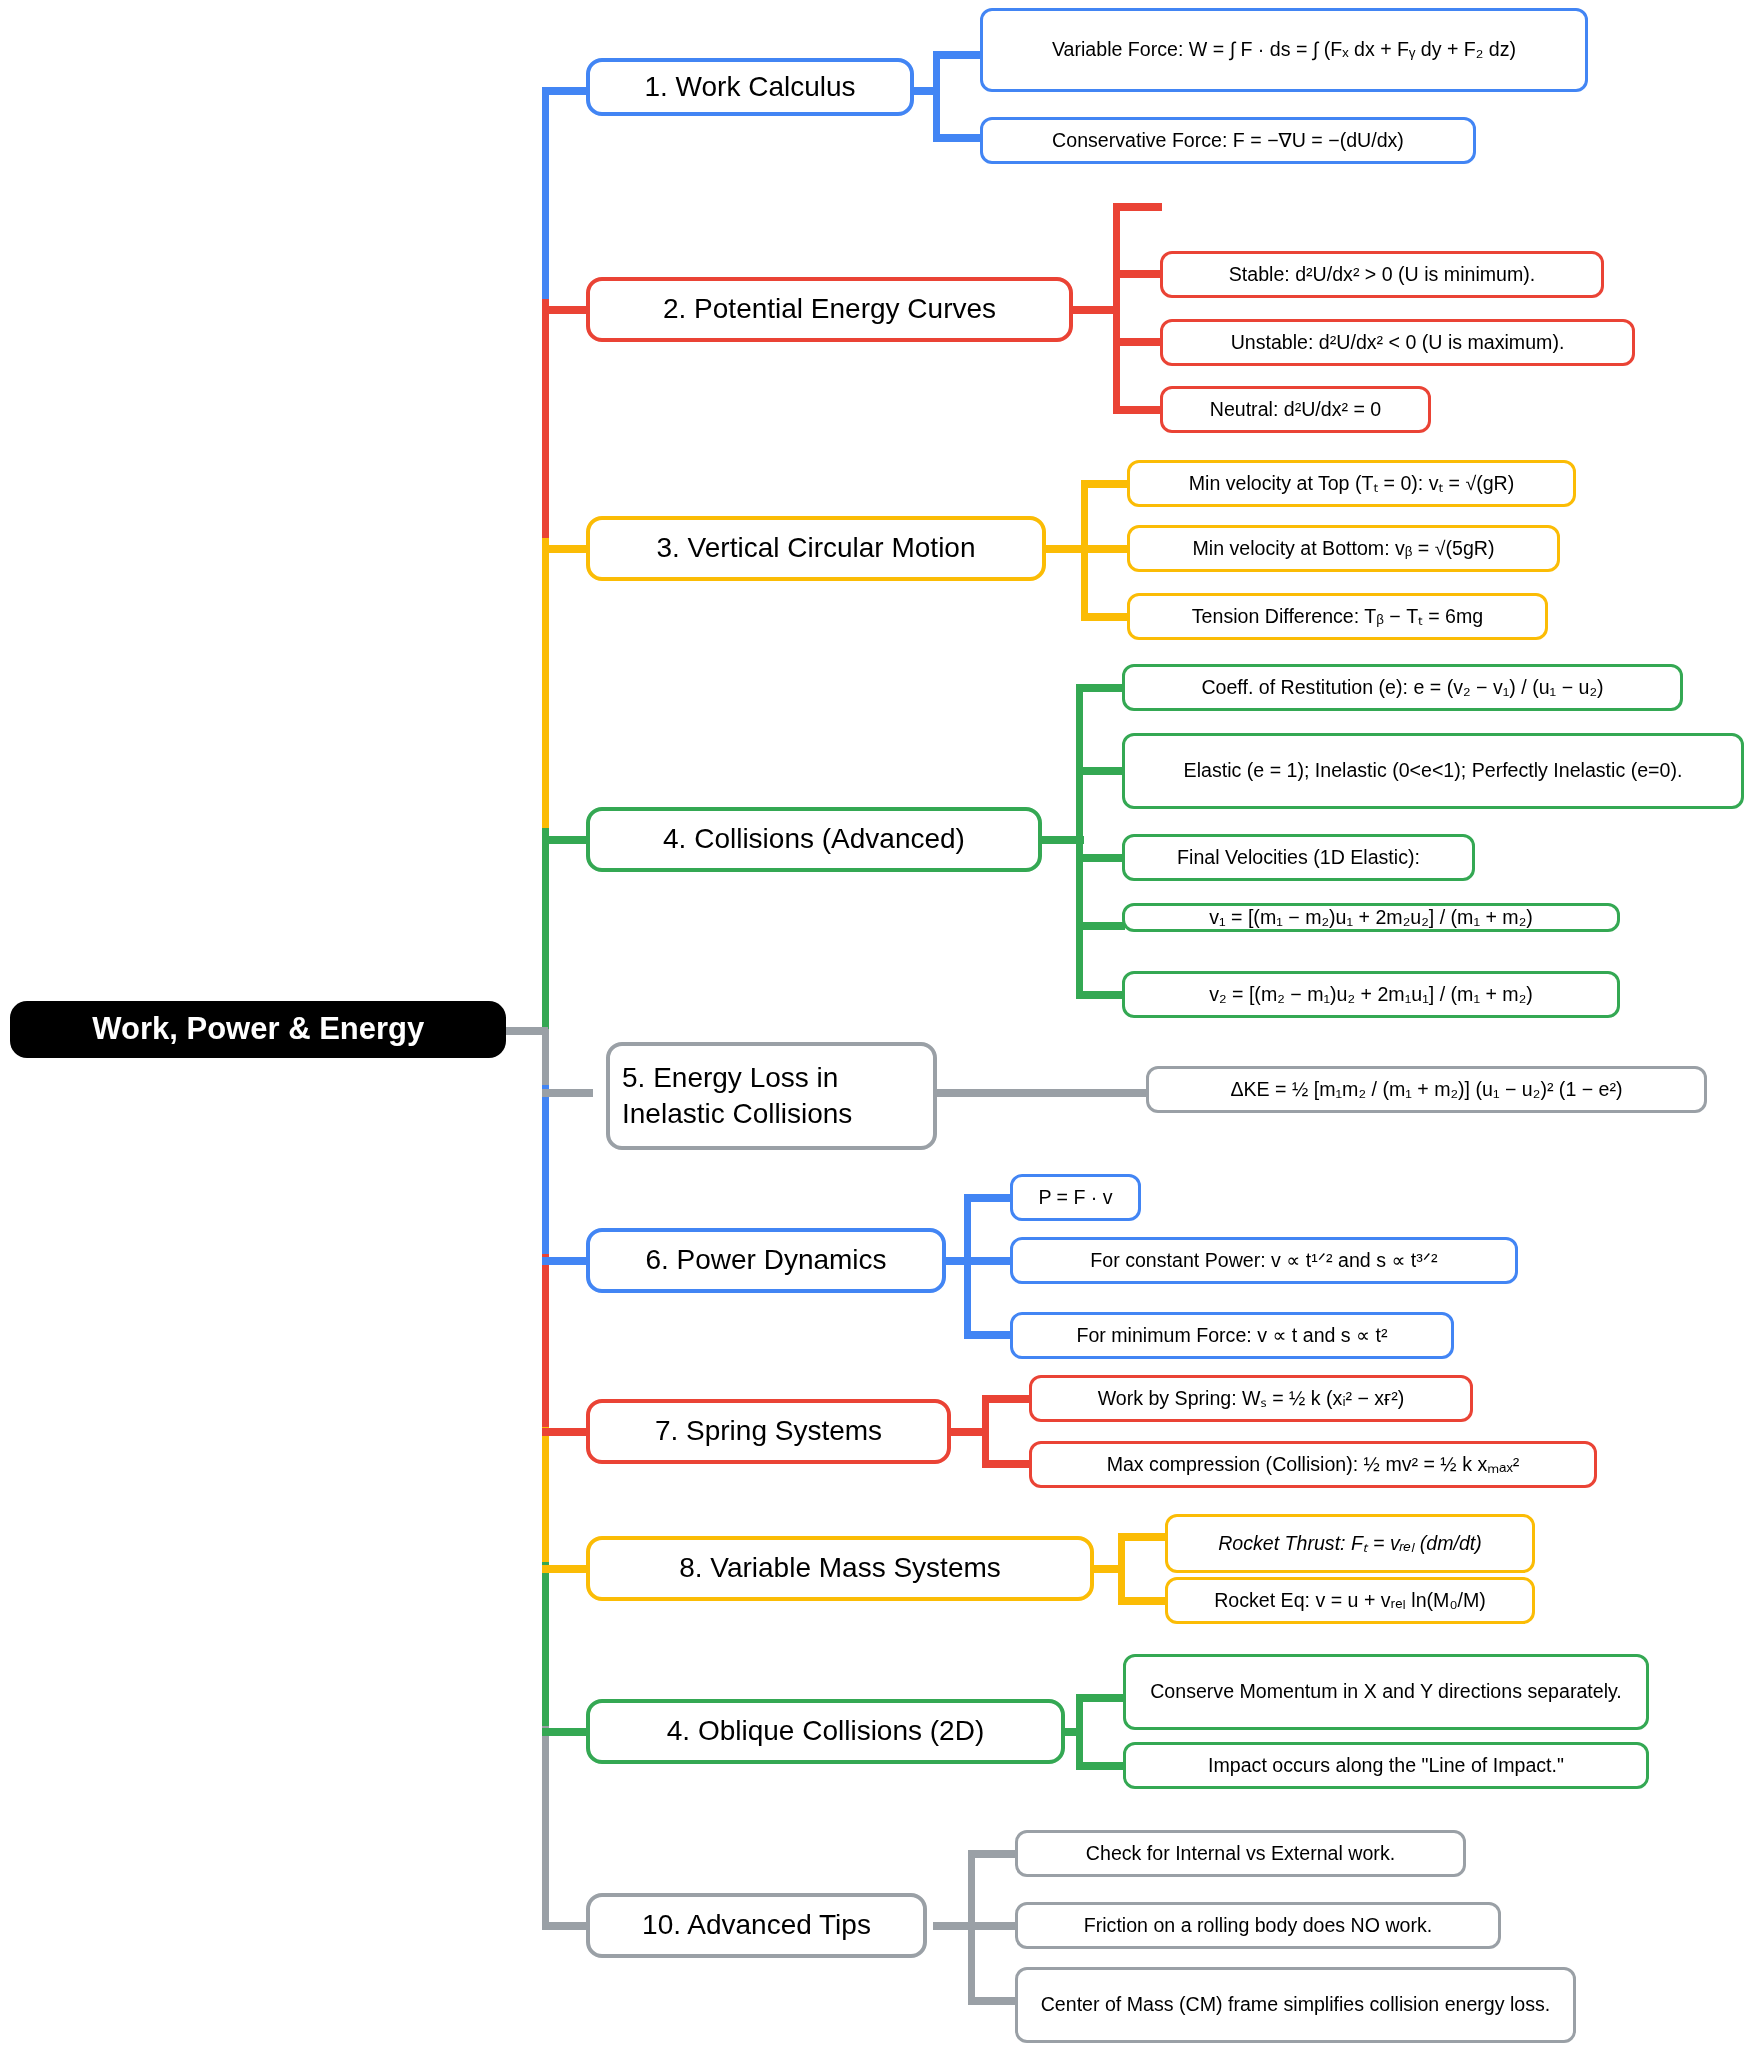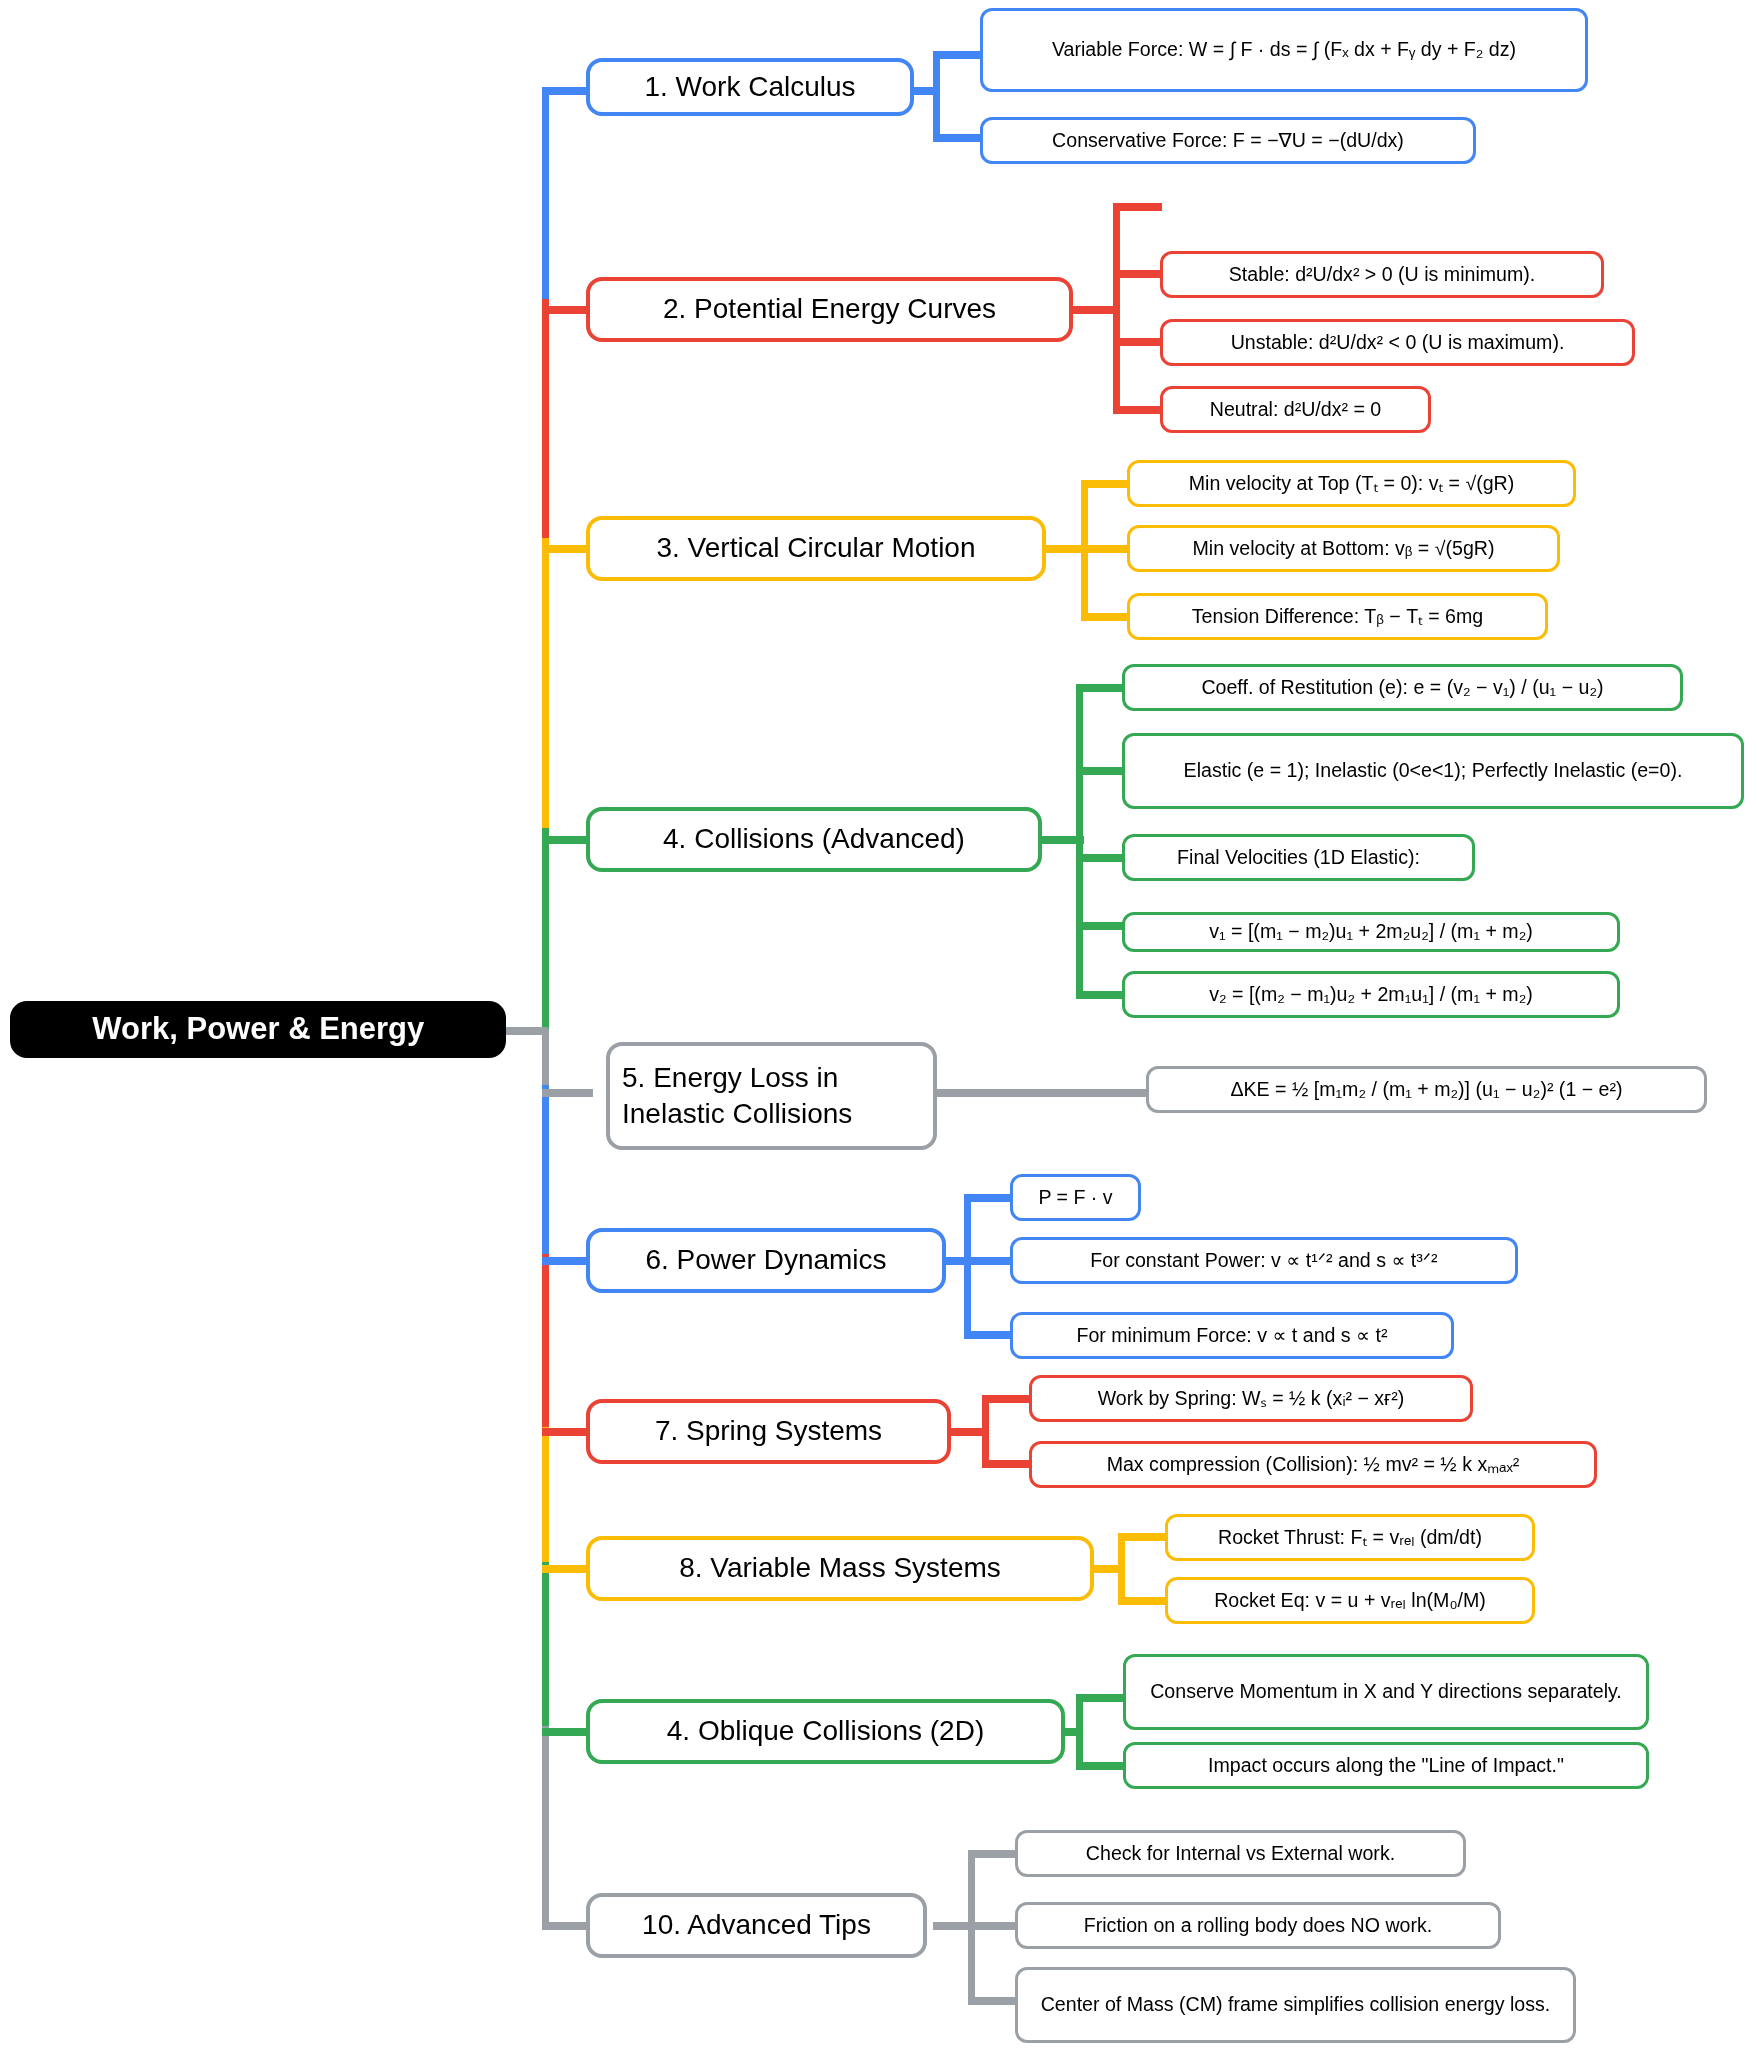--- a/index.html
+++ b/index.html
@@ -195,21 +195,21 @@
   </div>
   <div class="node leaf green" style="left:1122px; top:664px; width:561px; height:47px;">
     <span>Coeff. of Restitution (e): e = (v₂ − v₁) / (u₁ − u₂)</span>
   </div>
   <div class="node leaf green" style="left:1122px; top:733px; width:622px; height:76px;">
     <span>Elastic (e = 1); Inelastic (0&lt;e&lt;1); Perfectly Inelastic (e=0).</span>
   </div>
   <div class="node leaf green" style="left:1122px; top:834px; width:353px; height:47px;">
     <span>Final Velocities (1D Elastic):</span>
   </div>
-  <div class="node leaf green" style="left:1122px; top:903px; width:498px; height:40px;margin-top:9px;">
+  <div class="node leaf green" style="left:1122px; top:903px; width:498px; height:29px;">
     <span>v₁ = [(m₁ − m₂)u₁ + 2m₂u₂] / (m₁ + m₂)</span>
   </div>
   <div class="node leaf green" style="left:1122px; top:971px; width:498px; height:47px;">
     <span>v₂ = [(m₂ − m₁)u₂ + 2m₁u₁] / (m₁ + m₂)</span>
   </div>
 
   <div class="node branch gray" style="left:606px; top:1042px; width:331px; height:108px;">
     <span>5. Energy Loss in Inelastic Collisions</span>
   </div>
   <div class="node leaf gray" style="left:1146px; top:1066px; width:561px; height:47px;">
@@ -235,21 +235,21 @@
   <div class="node leaf red" style="left:1029px; top:1375px; width:444px; height:47px;">
     <span>Work by Spring: Wₛ = ½ k (xᵢ² − xғ²)</span>
   </div>
   <div class="node leaf red" style="left:1029px; top:1441px; width:568px; height:47px;">
     <span>Max compression (Collision): ½ mv² = ½ k xₘₐₓ²</span>
   </div>
 
   <div class="node branch yellow" style="left:586px; top:1536px; width:508px; height:65px;">
     <span>8. Variable Mass Systems</span>
   </div>
-  <div class="node leaf yellow" style="left:1165px; top:1514px; width:370px; height:47px;">
+  <div class="node leaf yellow" style="left:1165px; top:1514px; width:370px; height:59px;font-style:italic;">
     <span>Rocket Thrust: Fₜ = vᵣₑₗ (dm/dt)</span>
   </div>
   <div class="node leaf yellow" style="left:1165px; top:1577px; width:370px; height:47px;">
     <span>Rocket Eq: v = u + vᵣₑₗ ln(M₀/M)</span>
   </div>
 
   <div class="node branch green" style="left:586px; top:1699px; width:479px; height:65px;">
     <span>4. Oblique Collisions (2D)</span>
   </div>
   <div class="node leaf green" style="left:1123px; top:1654px; width:526px; height:76px;">

